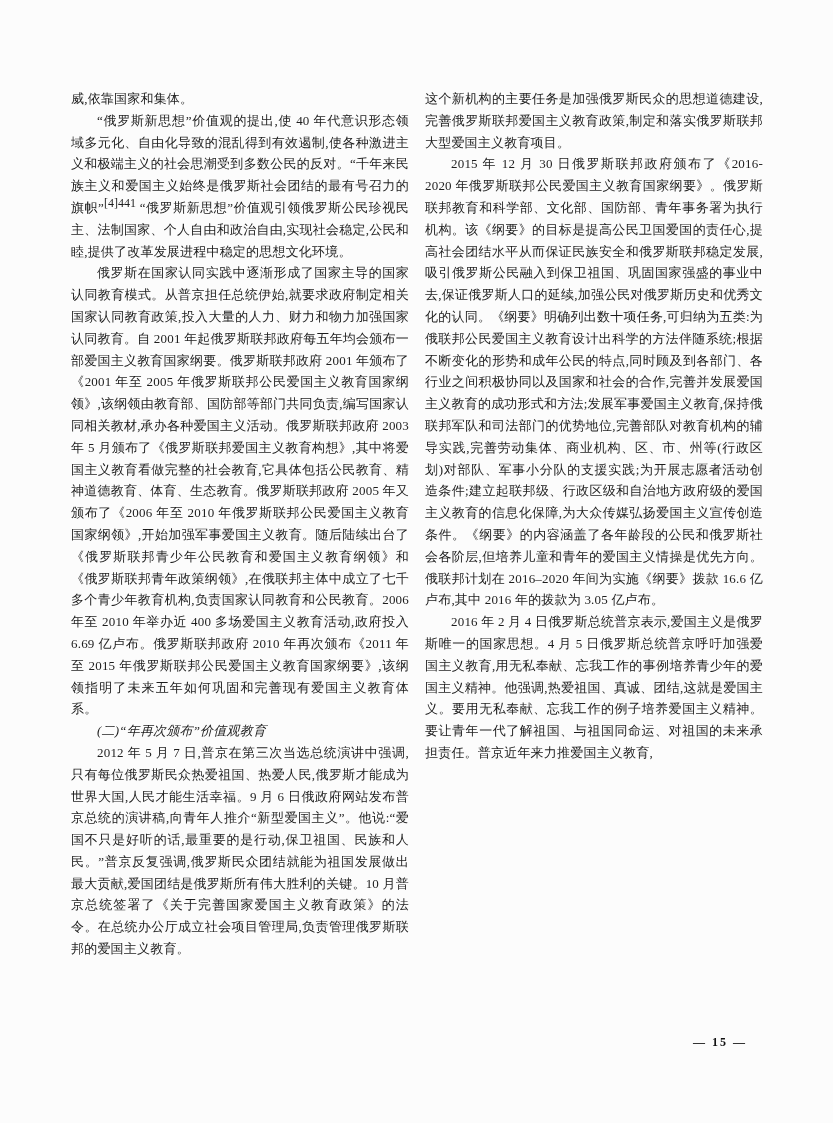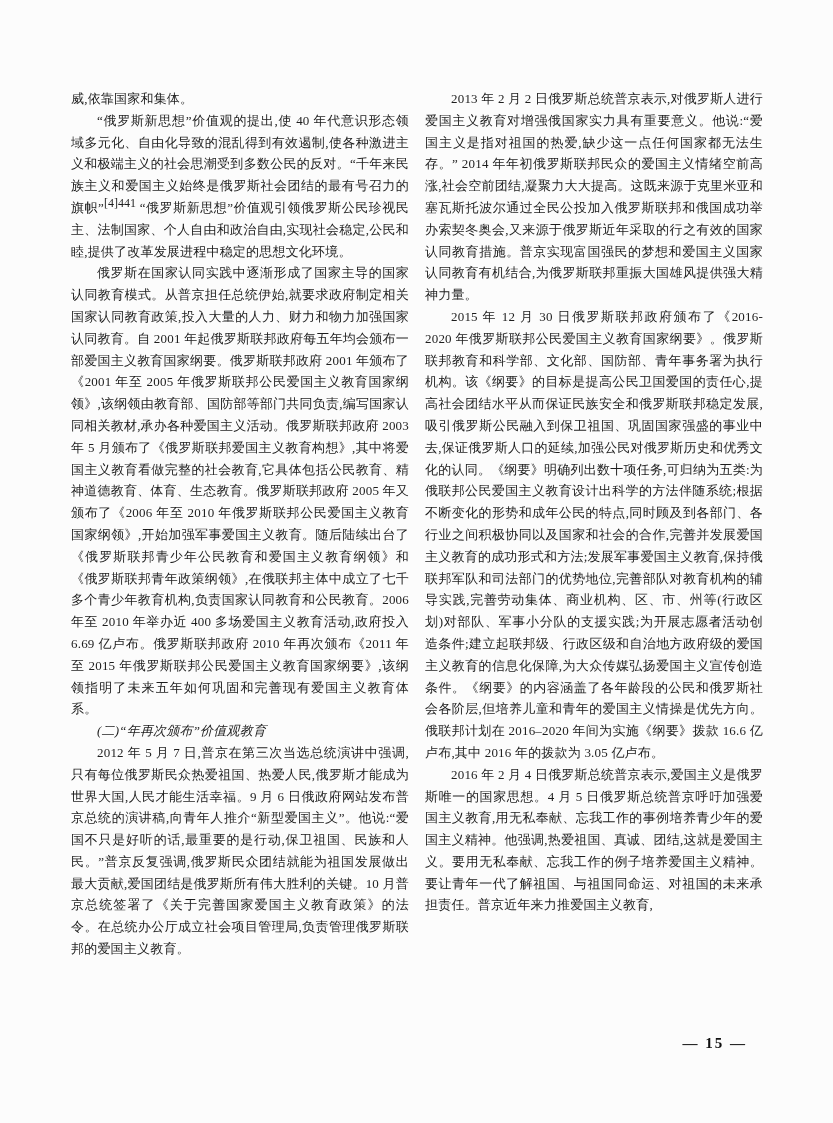--- a/index.html
+++ b/index.html
@@ -50,21 +50,21 @@
   sup.cite {
     font-size: 12px;
     line-height: 0;
     vertical-align: super;
     letter-spacing: 0;
   }
   .page-footer {
     position: absolute;
     top: 1035px;
     right: 86px;
-    font-size: 15px;
+    font-size: 12px;
     font-weight: bold;
     letter-spacing: 2px;
     color: #111;
   }
 </style>
 </head>
 <body>
 
 <div class="page">
 
@@ -72,21 +72,21 @@
 
     <div class="column">
       <p class="cont">威,依靠国家和集体。</p>
       <p><span>“俄罗斯新思想”价值观的提出,使 40 年代意识形态领域多元化、自由化导致的混乱得到有效遏制,使各种激进主义和极端主义的社会思潮受到多数公民的反对。“千年来民族主义和爱国主义始终是俄罗斯社会团结的最有号召力的旗帜”</span><sup class="cite">[4]441</sup><span> “俄罗斯新思想”价值观引领俄罗斯公民珍视民主、法制国家、个人自由和政治自由,实现社会稳定,公民和睦,提供了改革发展进程中稳定的思想文化环境。</span></p>
       <p>俄罗斯在国家认同实践中逐渐形成了国家主导的国家认同教育模式。从普京担任总统伊始,就要求政府制定相关国家认同教育政策,投入大量的人力、财力和物力加强国家认同教育。自 2001 年起俄罗斯联邦政府每五年均会颁布一部爱国主义教育国家纲要。俄罗斯联邦政府 2001 年颁布了《2001 年至 2005 年俄罗斯联邦公民爱国主义教育国家纲领》,该纲领由教育部、国防部等部门共同负责,编写国家认同相关教材,承办各种爱国主义活动。俄罗斯联邦政府 2003 年 5 月颁布了《俄罗斯联邦爱国主义教育构想》,其中将爱国主义教育看做完整的社会教育,它具体包括公民教育、精神道德教育、体育、生态教育。俄罗斯联邦政府 2005 年又颁布了《2006 年至 2010 年俄罗斯联邦公民爱国主义教育国家纲领》,开始加强军事爱国主义教育。随后陆续出台了《俄罗斯联邦青少年公民教育和爱国主义教育纲领》和《俄罗斯联邦青年政策纲领》,在俄联邦主体中成立了七千多个青少年教育机构,负责国家认同教育和公民教育。2006 年至 2010 年举办近 400 多场爱国主义教育活动,政府投入 6.69 亿卢布。俄罗斯联邦政府 2010 年再次颁布《2011 年至 2015 年俄罗斯联邦公民爱国主义教育国家纲要》,该纲领指明了未来五年如何巩固和完善现有爱国主义教育体系。</p>
       <p class="section-heading">(二)“年再次颁布”价值观教育</p>
       <p>2012 年 5 月 7 日,普京在第三次当选总统演讲中强调,只有每位俄罗斯民众热爱祖国、热爱人民,俄罗斯才能成为世界大国,人民才能生活幸福。9 月 6 日俄政府网站发布普京总统的演讲稿,向青年人推介“新型爱国主义”。他说:“爱国不只是好听的话,最重要的是行动,保卫祖国、民族和人民。”普京反复强调,俄罗斯民众团结就能为祖国发展做出最大贡献,爱国团结是俄罗斯所有伟大胜利的关键。10 月普京总统签署了《关于完善国家爱国主义教育政策》的法令。在总统办公厅成立社会项目管理局,负责管理俄罗斯联邦的爱国主义教育。</p>
     </div>
 
     <div class="column">
-      <p>2013 年 2 月 2 日俄罗斯总统普京表示,对俄罗斯人进行爱国主义教育对增强俄国家实力具有重要意义。他说:“爱国主义是指对祖国的热爱,缺少这一点任何国家都无法生存。” 2014 年年初俄罗斯联邦民众的爱国主义情绪空前高涨,社会空前团结,凝聚力大大提高。这既来源于克里米亚和塞瓦斯托波尔通过全民公投加入俄罗斯联邦和俄国成功举办索契冬奥会,又来源于俄罗斯近年采取的行之有效的国家认同教育措施。普京实现富国强民的梦想和爱国主义国家认同教育有机结合,为俄罗斯联邦重振大国雄风提供强大精神力量。</p>
+      <p class="cont">这个新机构的主要任务是加强俄罗斯民众的思想道德建设,完善俄罗斯联邦爱国主义教育政策,制定和落实俄罗斯联邦大型爱国主义教育项目。</p>
       <p>2015 年 12 月 30 日俄罗斯联邦政府颁布了《2016-2020 年俄罗斯联邦公民爱国主义教育国家纲要》。俄罗斯联邦教育和科学部、文化部、国防部、青年事务署为执行机构。该《纲要》的目标是提高公民卫国爱国的责任心,提高社会团结水平从而保证民族安全和俄罗斯联邦稳定发展,吸引俄罗斯公民融入到保卫祖国、巩固国家强盛的事业中去,保证俄罗斯人口的延续,加强公民对俄罗斯历史和优秀文化的认同。《纲要》明确列出数十项任务,可归纳为五类:为俄联邦公民爱国主义教育设计出科学的方法伴随系统;根据不断变化的形势和成年公民的特点,同时顾及到各部门、各行业之间积极协同以及国家和社会的合作,完善并发展爱国主义教育的成功形式和方法;发展军事爱国主义教育,保持俄联邦军队和司法部门的优势地位,完善部队对教育机构的辅导实践,完善劳动集体、商业机构、区、市、州等(行政区划)对部队、军事小分队的支援实践;为开展志愿者活动创造条件;建立起联邦级、行政区级和自治地方政府级的爱国主义教育的信息化保障,为大众传媒弘扬爱国主义宣传创造条件。《纲要》的内容涵盖了各年龄段的公民和俄罗斯社会各阶层,但培养儿童和青年的爱国主义情操是优先方向。俄联邦计划在 2016–2020 年间为实施《纲要》拨款 16.6 亿卢布,其中 2016 年的拨款为 3.05 亿卢布。</p>
       <p>2016 年 2 月 4 日俄罗斯总统普京表示,爱国主义是俄罗斯唯一的国家思想。4 月 5 日俄罗斯总统普京呼吁加强爱国主义教育,用无私奉献、忘我工作的事例培养青少年的爱国主义精神。他强调,热爱祖国、真诚、团结,这就是爱国主义。要用无私奉献、忘我工作的例子培养爱国主义精神。要让青年一代了解祖国、与祖国同命运、对祖国的未来承担责任。普京近年来力推爱国主义教育,</p>
     </div>
 
   </div>
 
   <div class="page-footer">— 15 —</div>
 
 </div>
 

